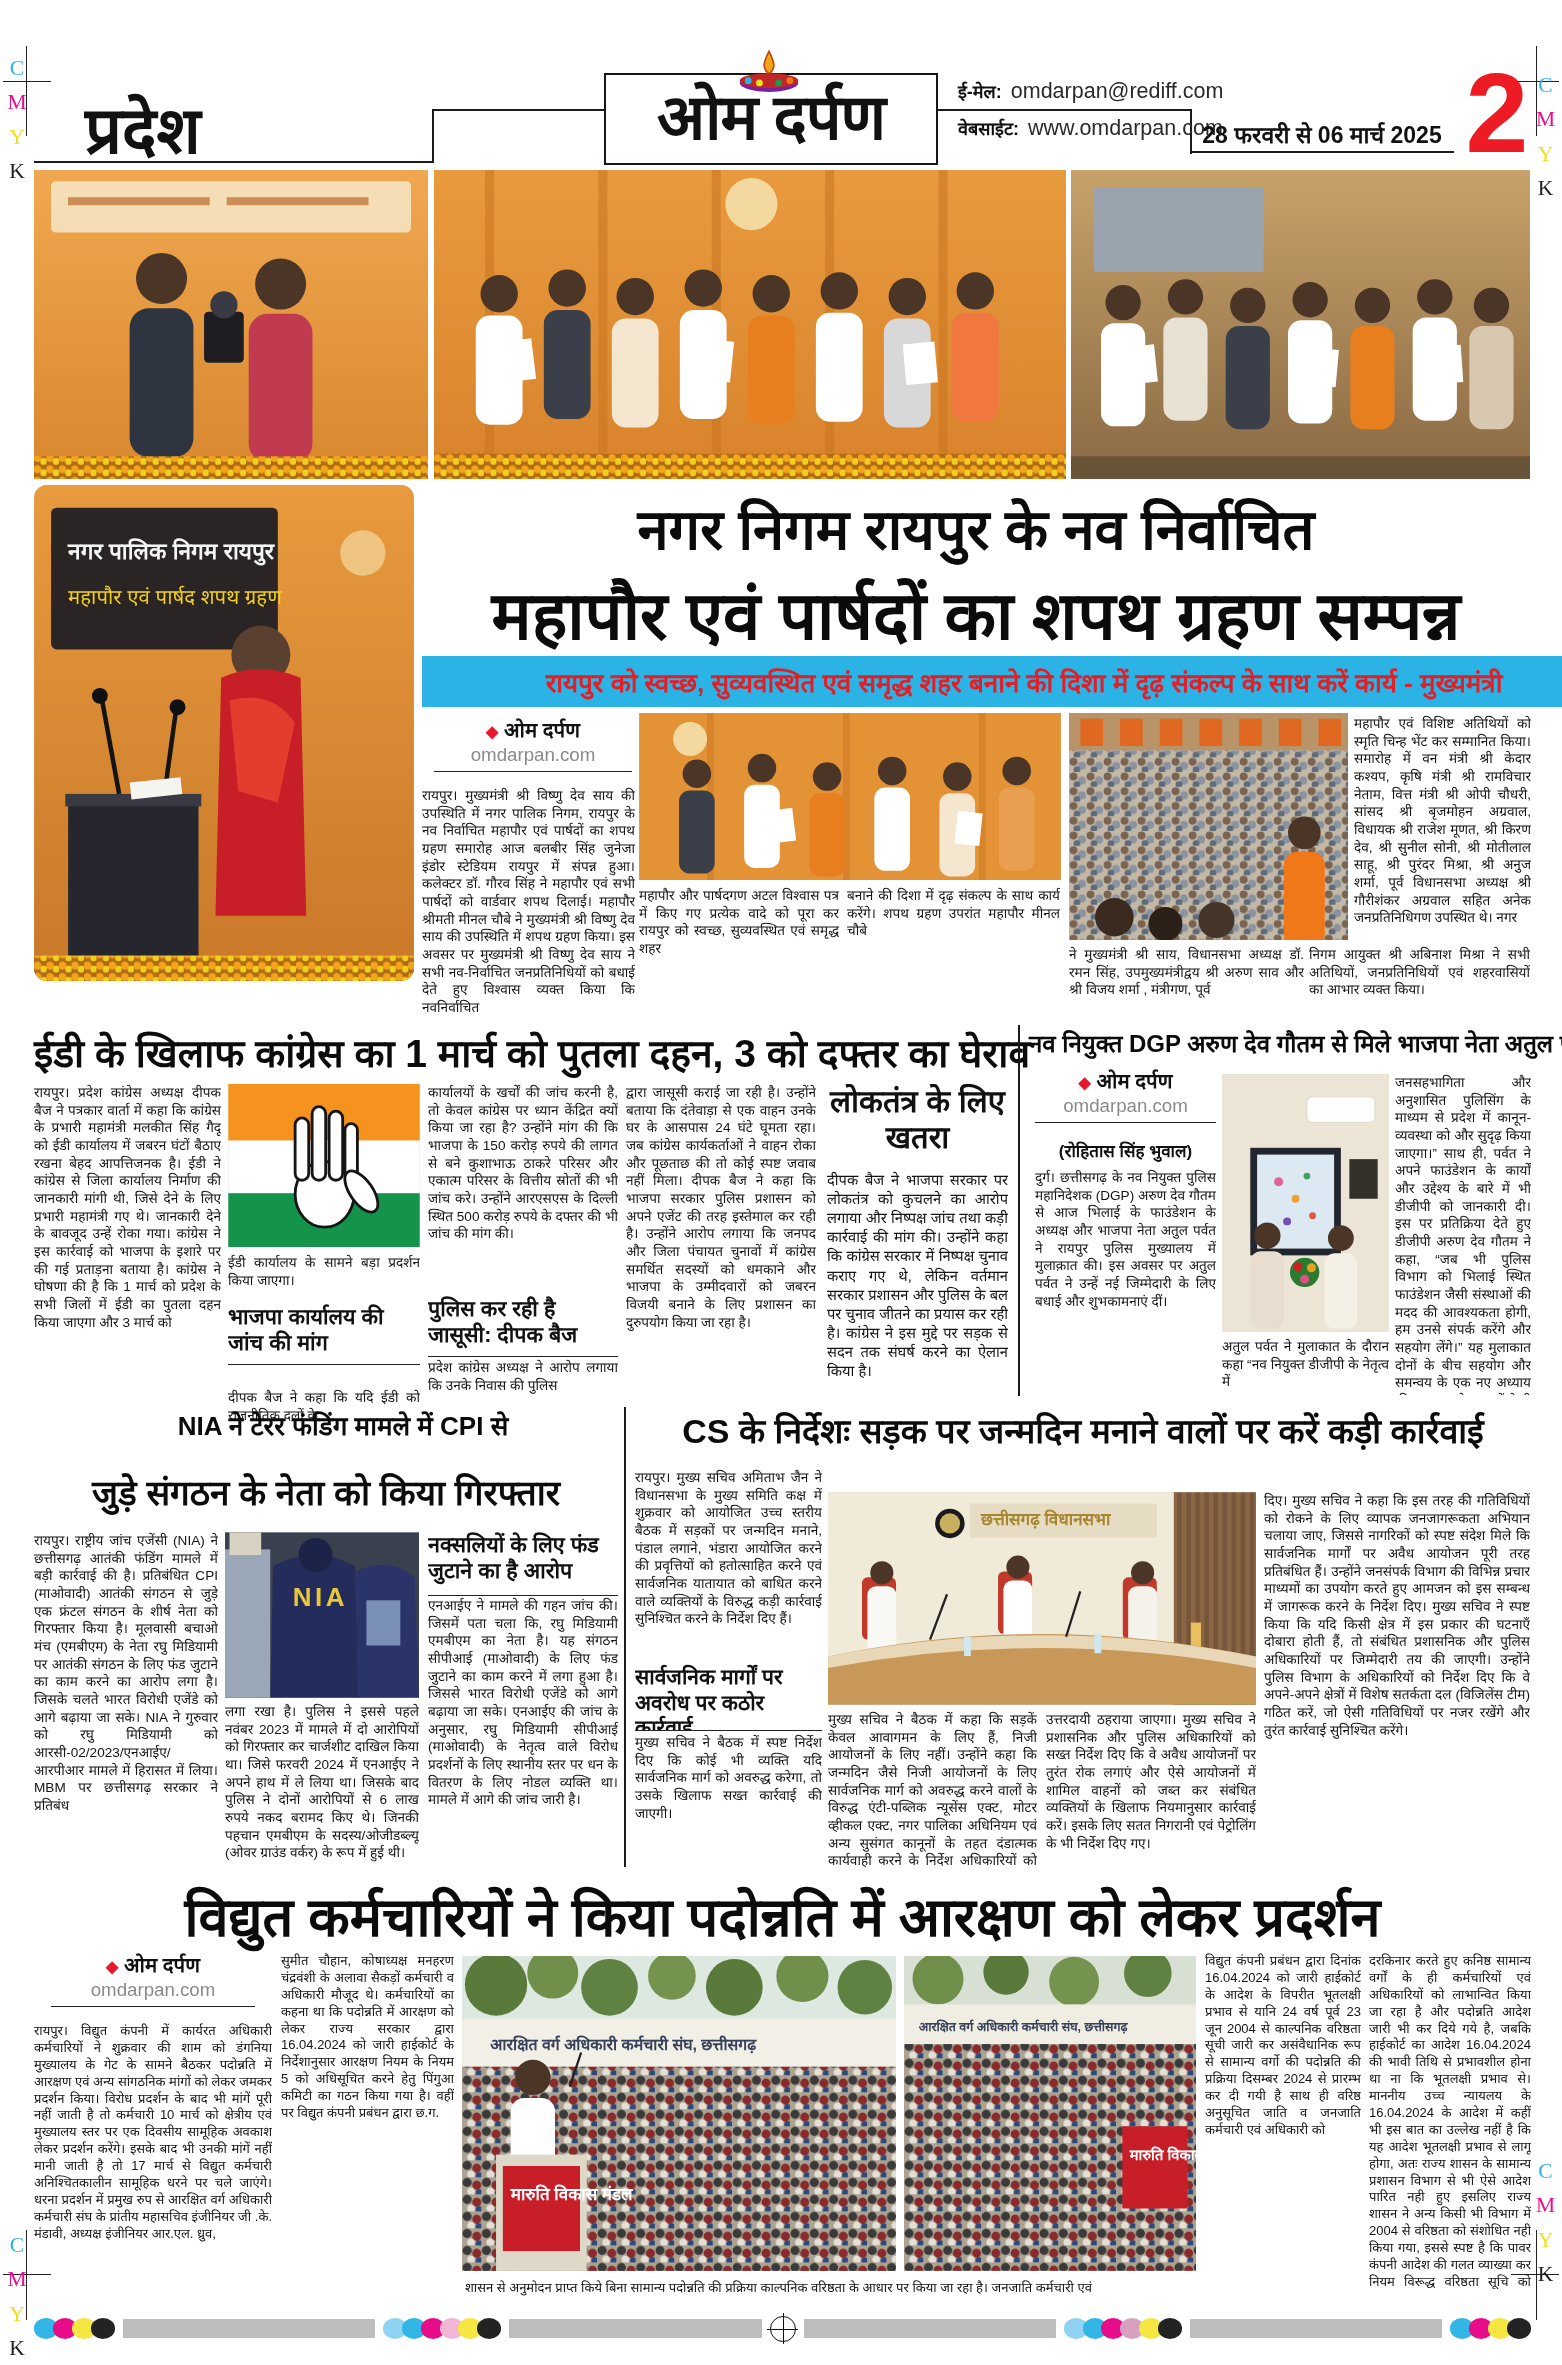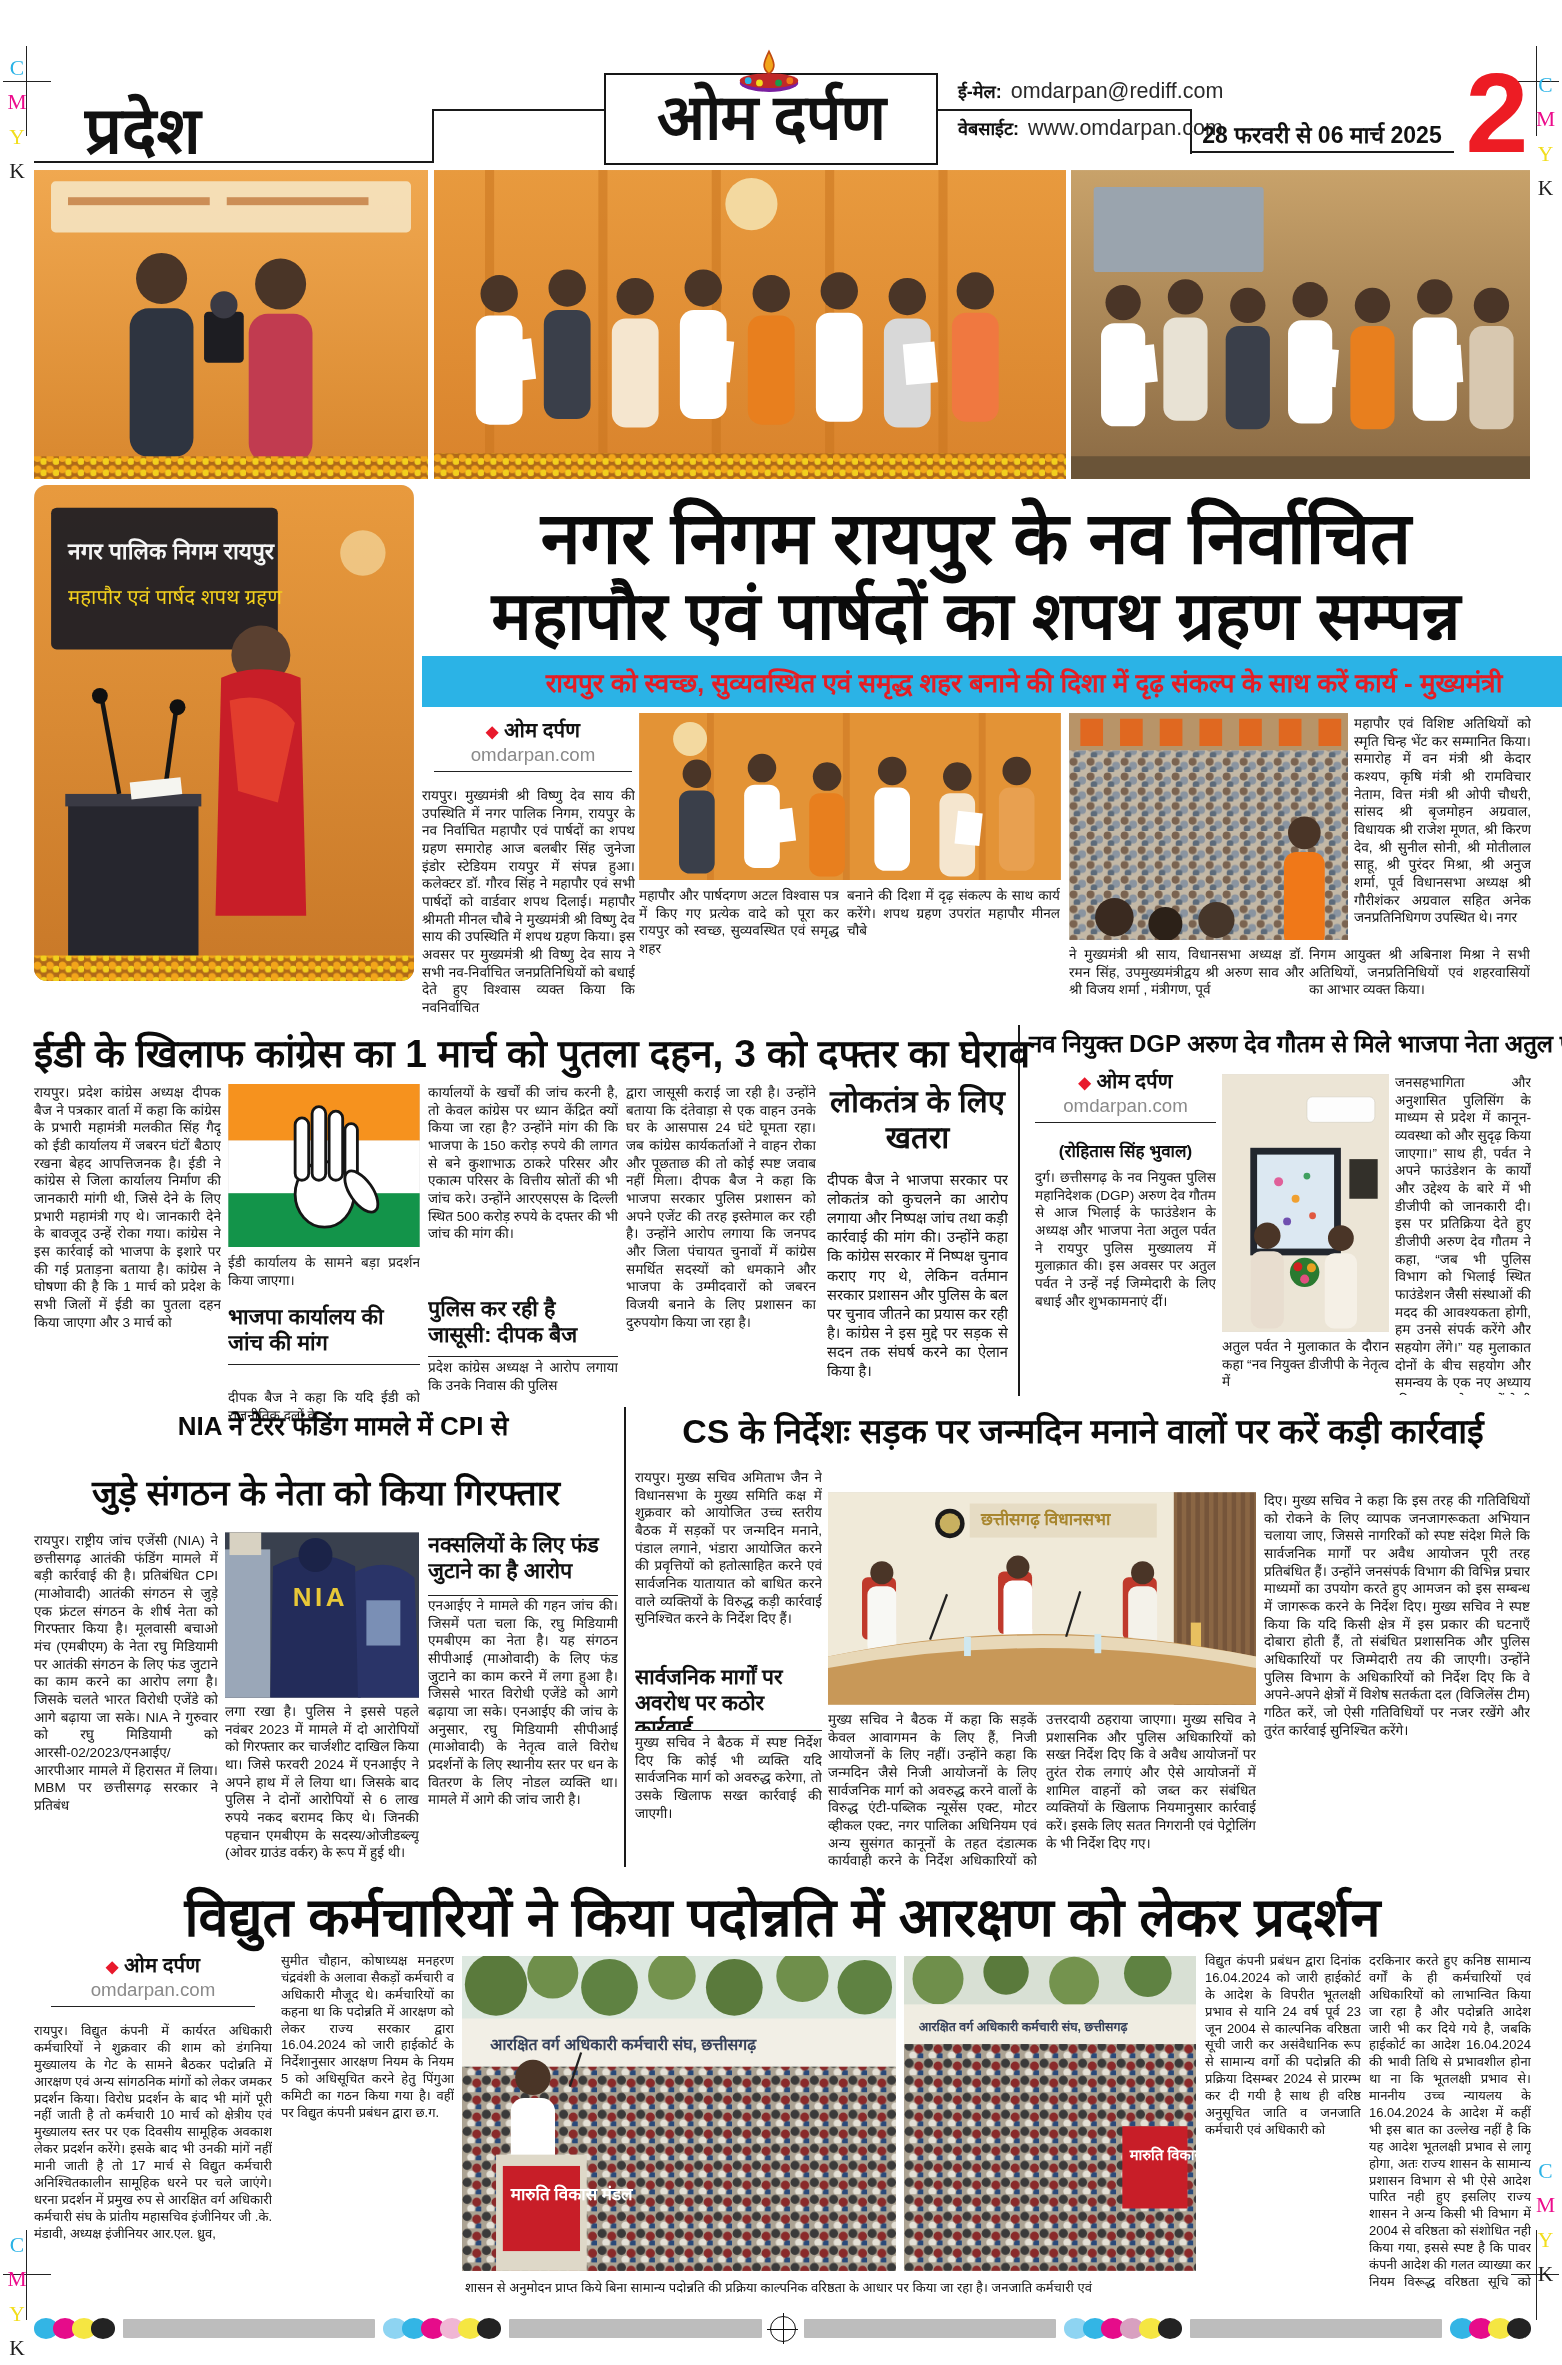--- a/index.html
+++ b/index.html
@@ -237,21 +237,21 @@
     <line x1="150" y1="545" x2="120" y2="380" stroke="#141414" stroke-width="8"></line>
     <circle cx="116" cy="372" r="14" fill="#101010"></circle>
     <line x1="230" y1="545" x2="250" y2="400" stroke="#141414" stroke-width="8"></line>
     <circle cx="253" cy="392" r="14" fill="#101010"></circle>
     <rect x="170" y="520" width="90" height="30" fill="#f5f5f0" transform="rotate(-6 215 535)"></rect>
     <rect x="0" y="830" width="670" height="45" fill="url(#mari)"></rect>
     <circle cx="580" cy="120" r="40" fill="#f3d9a0" opacity="0.7"></circle>
   </svg>
 </div>
 
-<div class="abs headline" style="left:422px;top:499px;width:1108px;font-size:72px;line-height:1.1;">नगर निगम रायपुर के नव निर्वाचित</div>
+<div class="abs headline" style="left:422px;top:499px;width:1108px;font-size:56px;line-height:1.1;">नगर निगम रायपुर के नव निर्वाचित</div>
 <div class="abs headline" style="left:422px;top:579px;width:1108px;font-size:67px;line-height:1.1;">महापौर एवं पार्षदों का शपथ ग्रहण सम्पन्न</div>
 
 <div class="abs subbar" style="left:422px;top:656px;width:1108px;height:51px;">
   <span>रायपुर को स्वच्छ, सुव्यवस्थित एवं समृद्ध शहर बनाने की दिशा में दृढ़ संकल्प के साथ करें कार्य - मुख्यमंत्री</span>
 </div>
 
 <div class="abs byline" style="left:434px;top:715px;width:198px;">
   <div class="byline-top"><span class="diamond">◆</span><span>ओम दर्पण</span></div>
   <div class="byline-site">omdarpan.com</div>
 </div>

